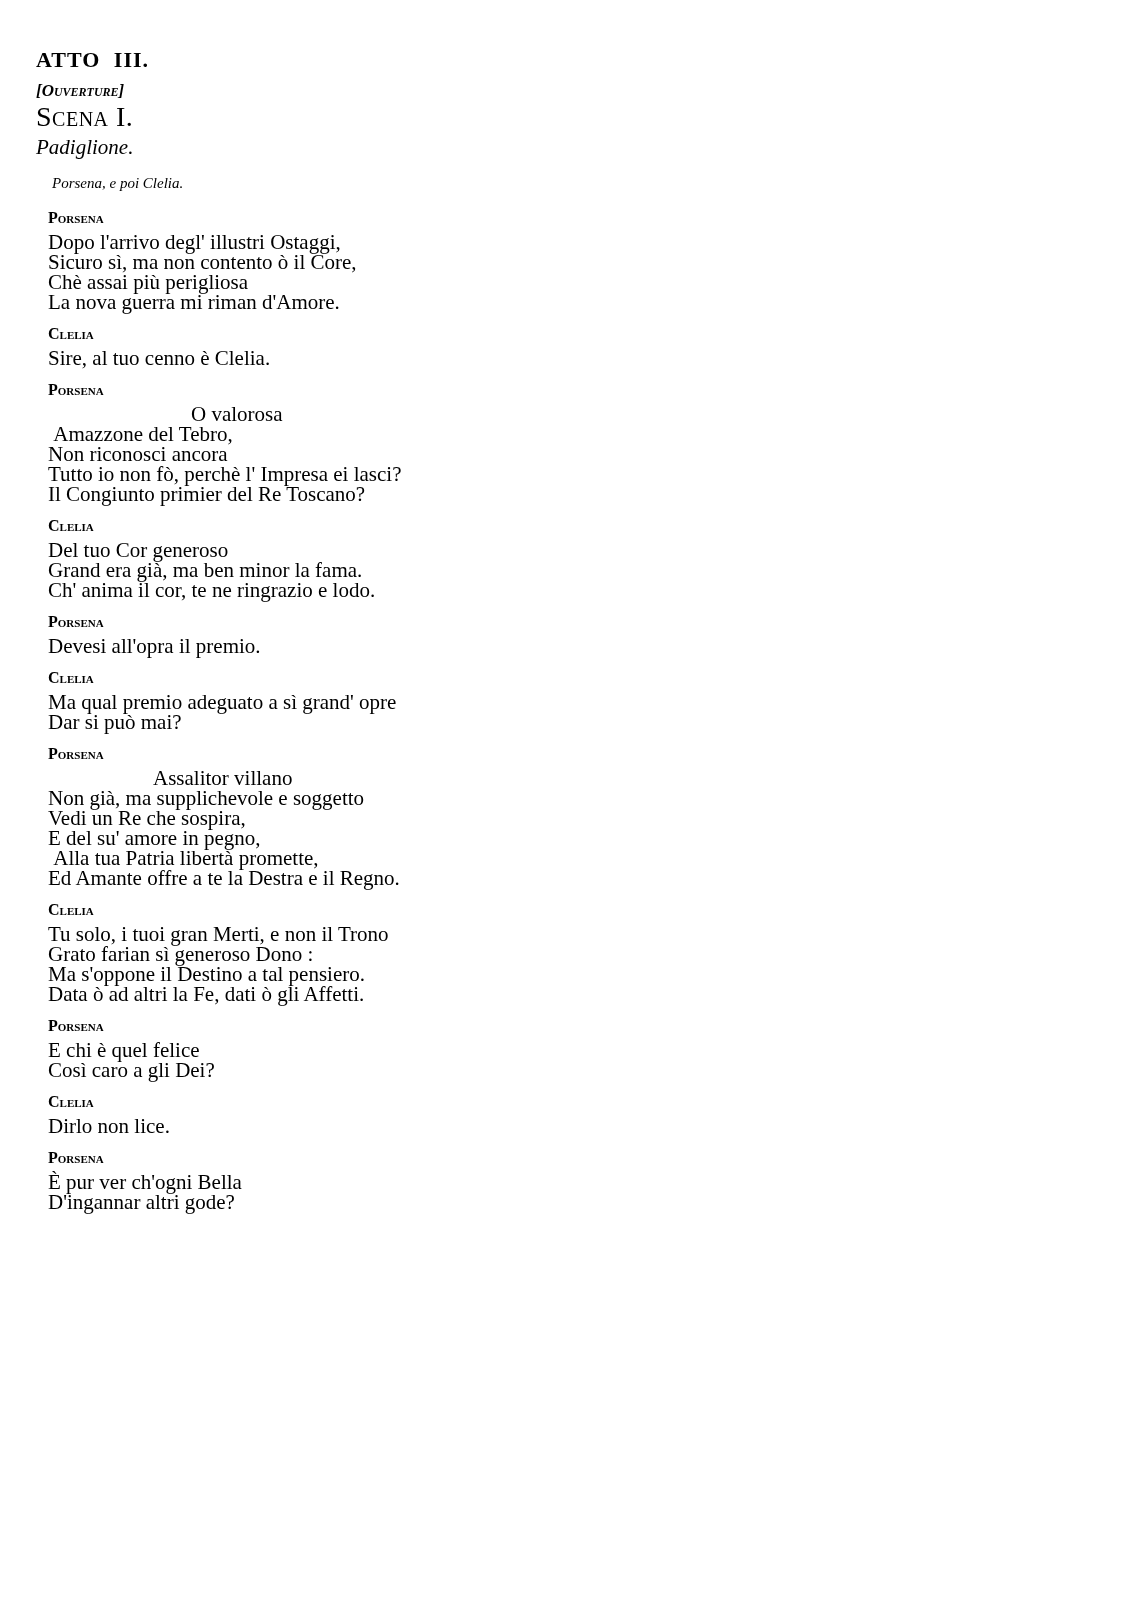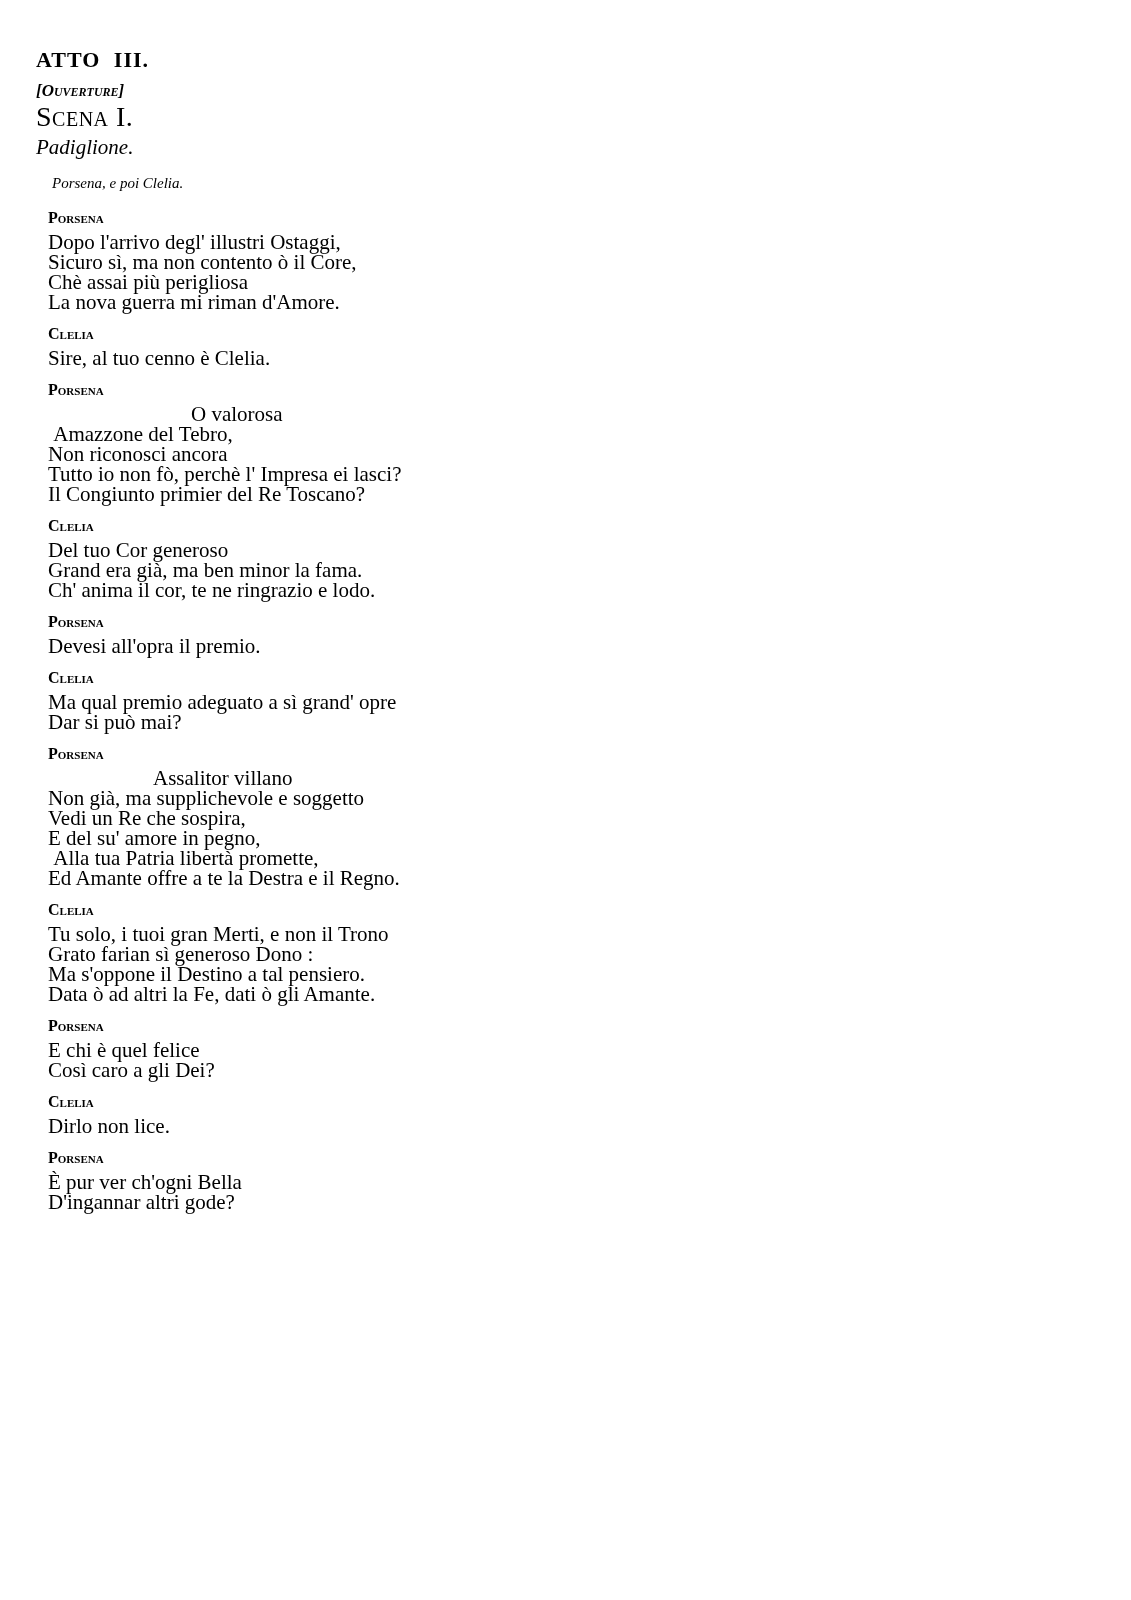--- a/index.html
+++ b/index.html
@@ -125,21 +125,21 @@
         <div class="verse-line">Vedi un Re che sospira,</div>
         <div class="verse-line">E del su' amore in pegno,</div>
         <div class="verse-line"> Alla tua Patria libertà promette,</div>
         <div class="verse-line">Ed Amante offre a te la Destra e il Regno.</div>
       </div>
       <div class="speech">
         <div class="speaker">Clelia</div>
         <div class="verse-line">Tu solo, i tuoi gran Merti, e non il Trono</div>
         <div class="verse-line">Grato farian sì generoso Dono :</div>
         <div class="verse-line">Ma s'oppone il Destino a tal pensiero.</div>
-        <div class="verse-line">Data ò ad altri la Fe, dati ò gli Amante.</div>
+        <div class="verse-line">Data ò ad altri la Fe, dati ò gli Affetti.</div>
       </div>
       <div class="speech">
         <div class="speaker">Porsena</div>
         <div class="verse-line">E chi è quel felice</div>
         <div class="verse-line">Così caro a gli Dei?</div>
       </div>
       <div class="speech">
         <div class="speaker">Clelia</div>
         <div class="verse-line">Dirlo non lice.</div>
       </div>

